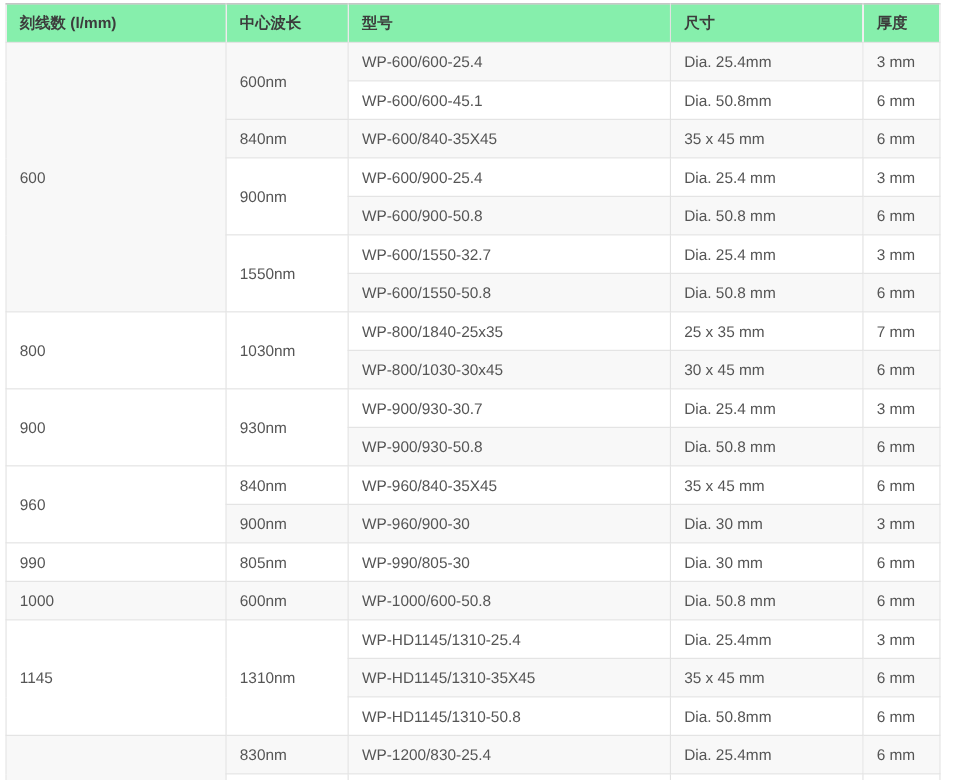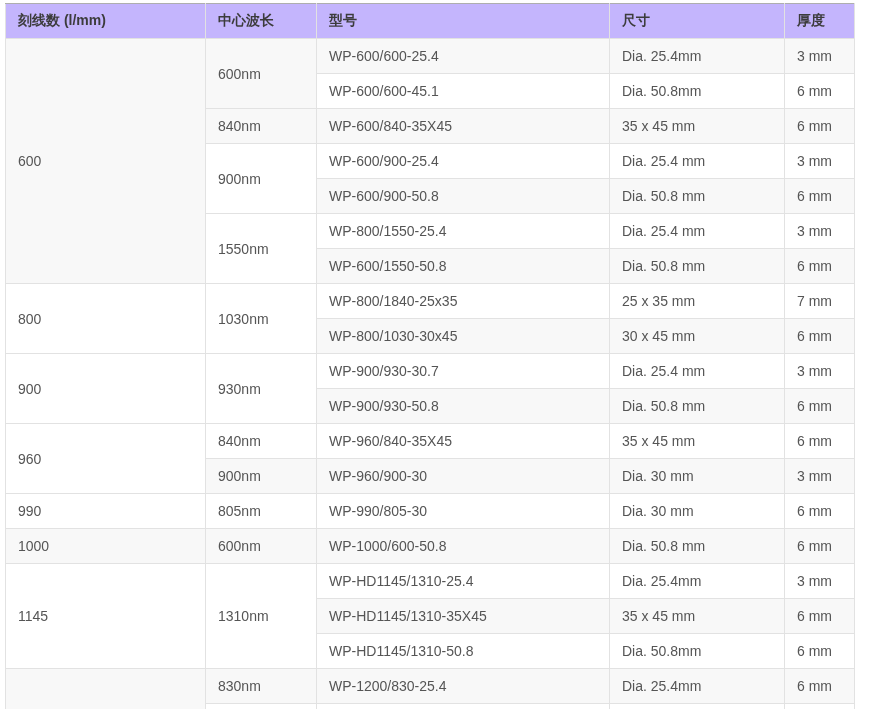--- a/index.html
+++ b/index.html
@@ -35,21 +35,21 @@
     overflow: hidden;
     background: #ffffff;
   }
   table.spec-table tbody tr {
     height: 35px;
   }
   table.spec-table thead tr {
     height: 35px;
   }
   table.spec-table thead th {
-    background: #c4b5fd;
+    background: #86efac;
     color: #3c3c3c;
     font-weight: bold;
     border-top: 1px solid #aeaeae;
   }
   table.spec-table tbody tr:nth-child(odd) td {
     background: #f8f8f8;
   }
 </style>
 </head>
 <body>
@@ -97,21 +97,21 @@
           <td>Dia. 25.4 mm</td>
           <td>3 mm</td>
         </tr>
         <tr>
           <td>WP-600/900-50.8</td>
           <td>Dia. 50.8 mm</td>
           <td>6 mm</td>
         </tr>
         <tr>
           <td rowspan="2">1550nm</td>
-          <td>WP-800/1550-25.4</td>
+          <td>WP-600/1550-32.7</td>
           <td>Dia. 25.4 mm</td>
           <td>3 mm</td>
         </tr>
         <tr>
           <td>WP-600/1550-50.8</td>
           <td>Dia. 50.8 mm</td>
           <td>6 mm</td>
         </tr>
         <tr>
           <td rowspan="2">800</td>

